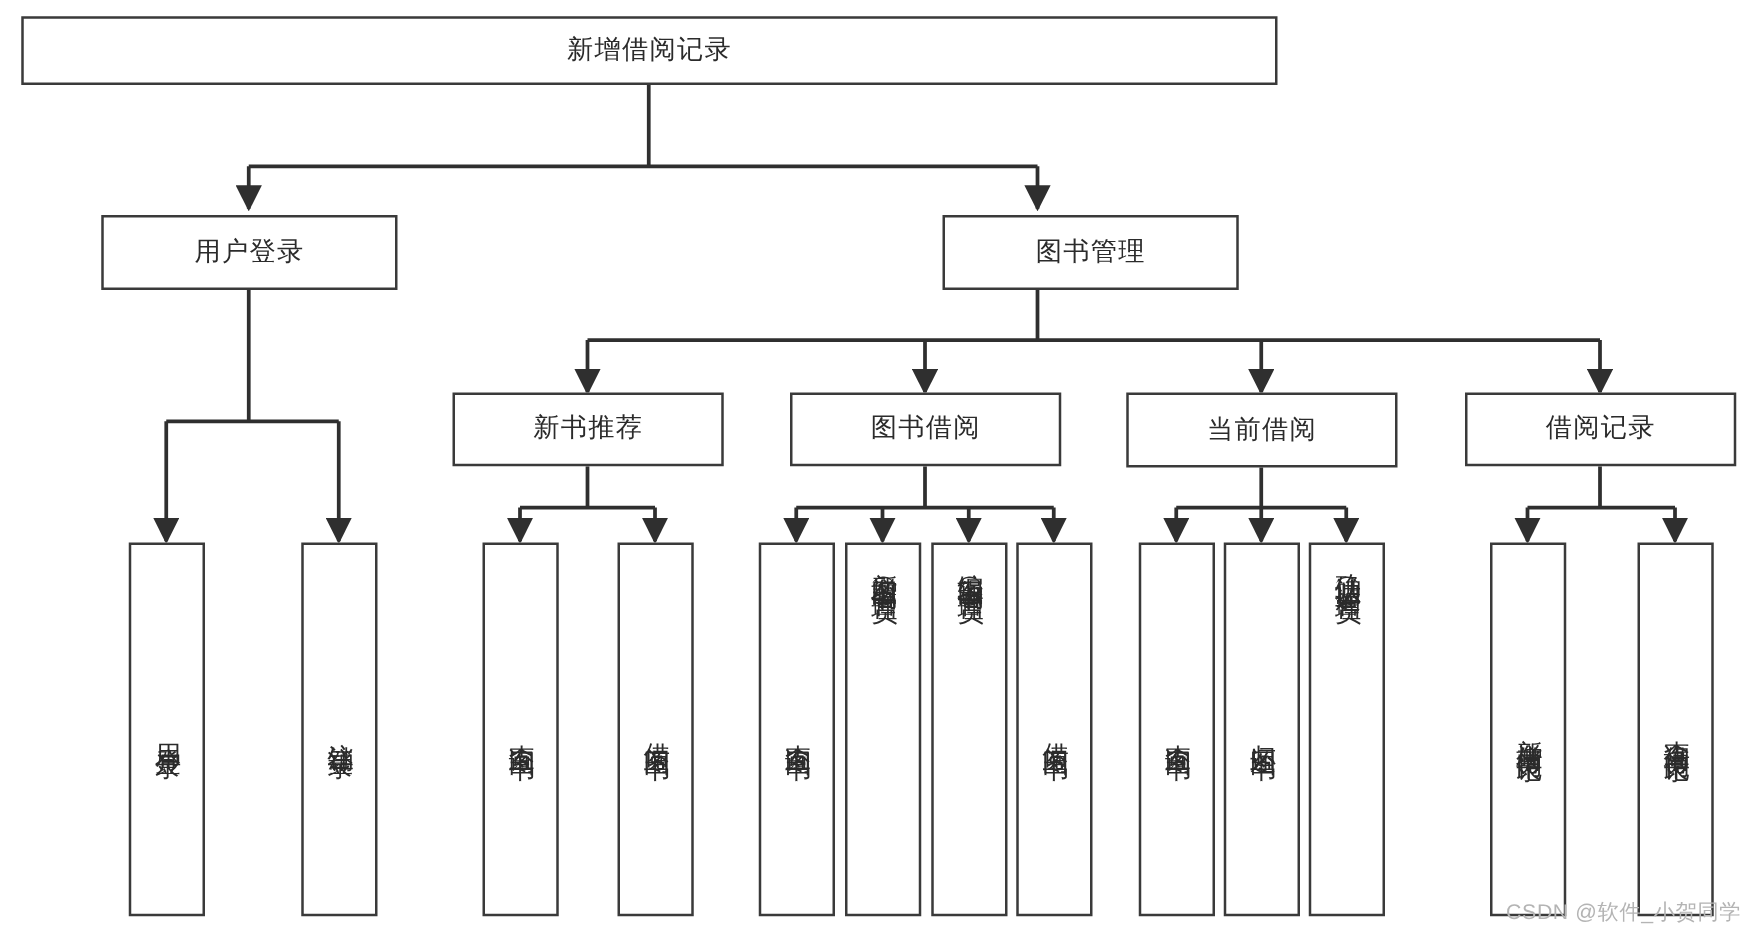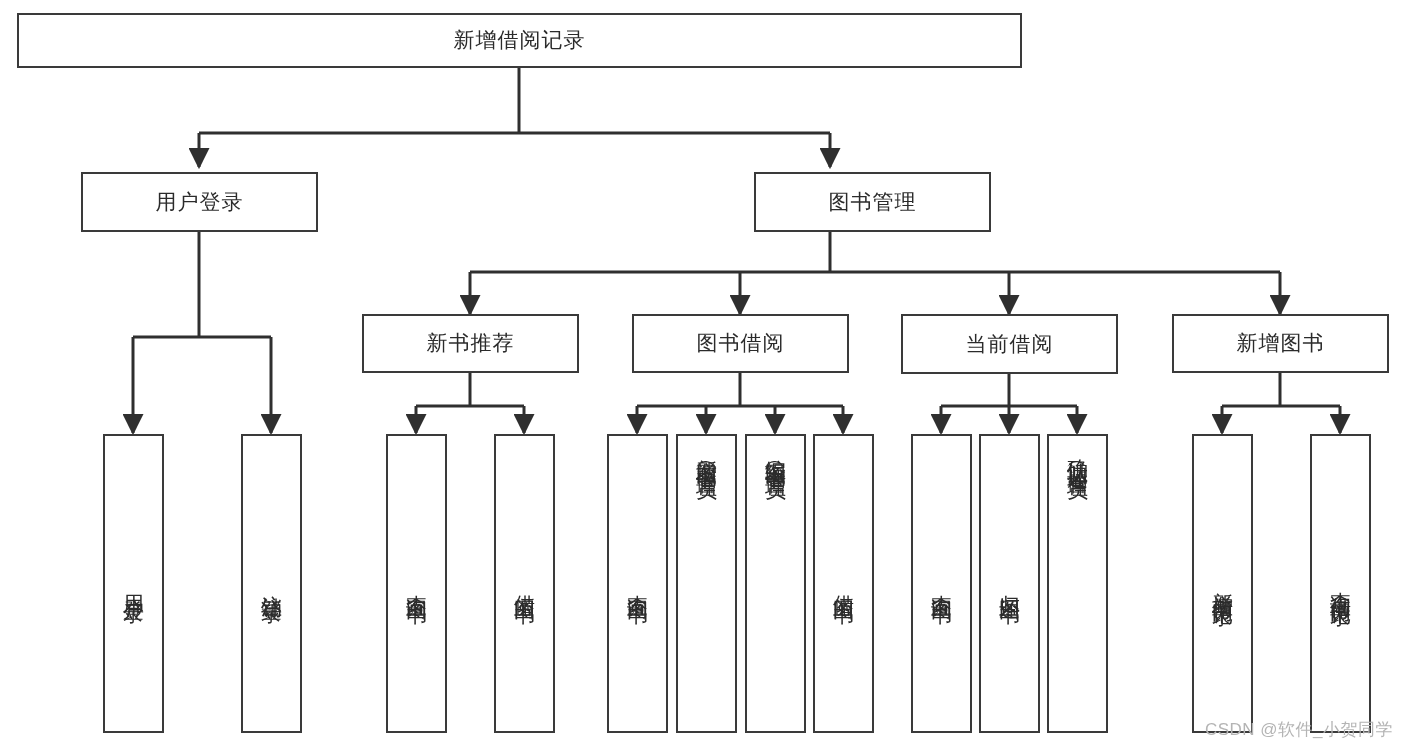--- a/index.html
+++ b/index.html
@@ -140,21 +140,21 @@
 
   <div class="node-box" style="left:632px; top:314px; width:217px; height:59px;">
     <span class="node-label">图书借阅</span>
   </div>
 
   <div class="node-box" style="left:901px; top:314px; width:217px; height:60px;">
     <span class="node-label">当前借阅</span>
   </div>
 
   <div class="node-box" style="left:1172px; top:314px; width:217px; height:59px;">
-    <span class="node-label">新增图书</span>
+    <span class="node-label">借阅记录</span>
   </div>
 
   <div class="node-box vertical center-v" style="left:103px; top:434px; width:61px; height:299px;">
     <span class="node-label">用户登录</span>
   </div>
 
   <div class="node-box vertical center-v" style="left:241px; top:434px; width:61px; height:299px;">
     <span class="node-label">注销登录</span>
   </div>
 

